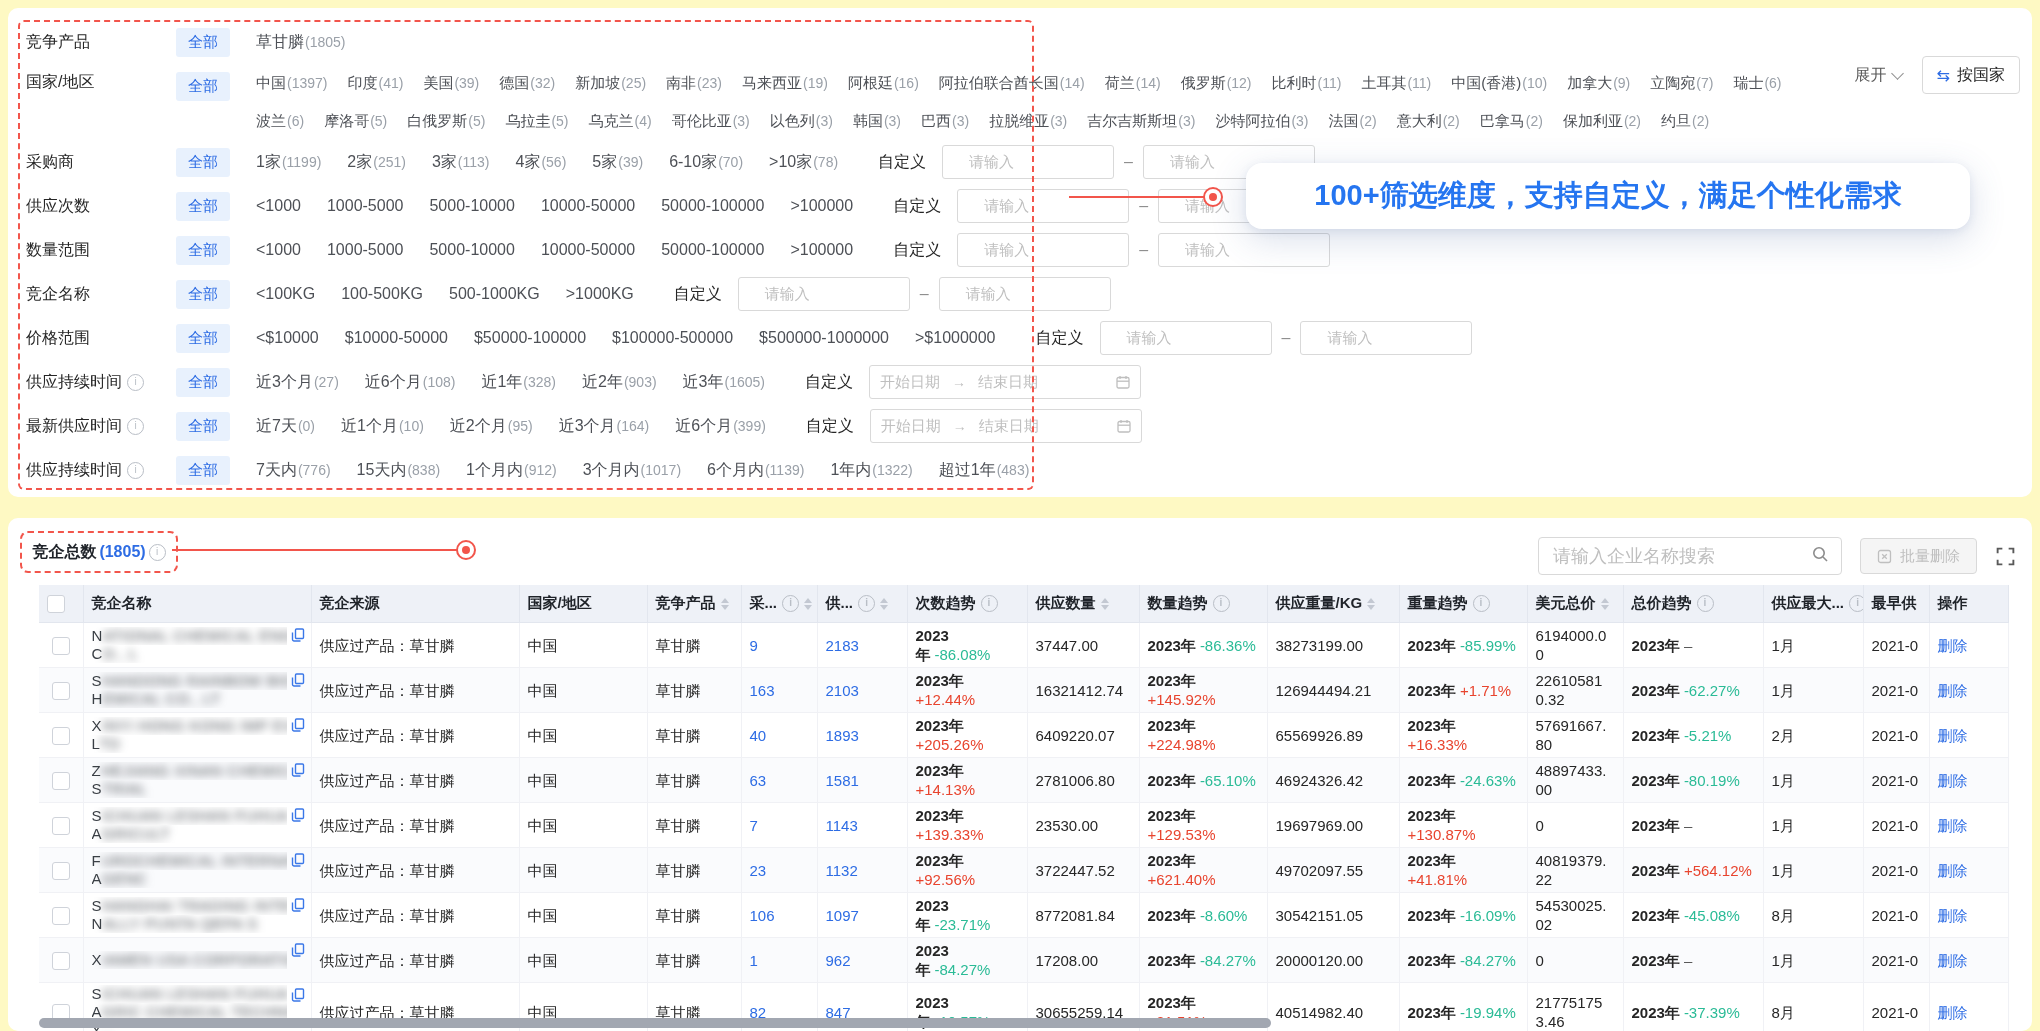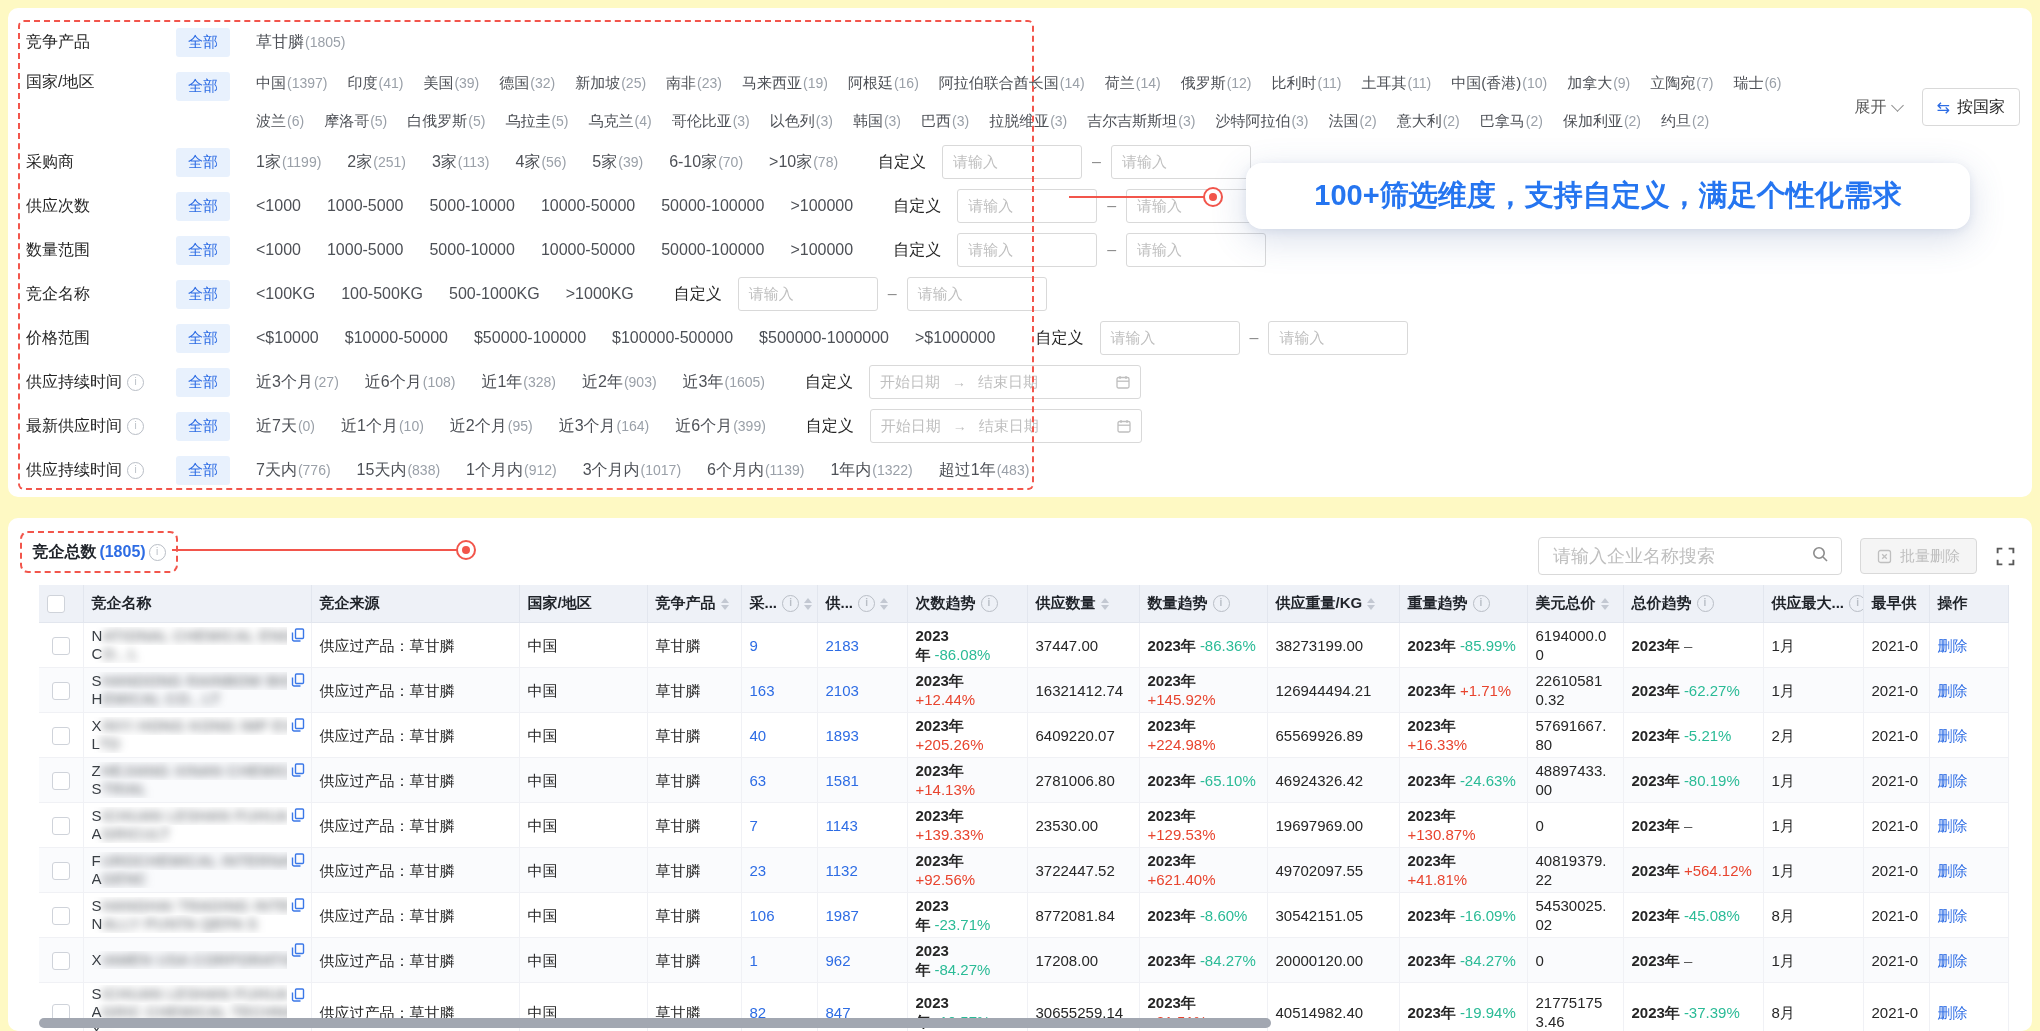--- a/index.html
+++ b/index.html
@@ -21,31 +21,31 @@
   .f-lines{display:flex;flex-direction:column;}
   .f-row-multi .f-line{height:38px;}
   .f-line{display:flex;align-items:center;height:44px;}
   .f-opt{margin-right:26px;cursor:pointer;}
   .f-on{font-size:16px;color:#4d5056;}
   .f-oc{font-size:14px;color:#9aa0a8;margin-left:1px;}
   .f-row-country .f-on{font-size:15px;}
   .f-row-country .f-opt{margin-right:20px;}
   .f-custom{font-size:16px;color:#262626;margin:0 16px 0 14px;cursor:pointer;}
   .f-input{display:inline-flex;align-items:center;width:118px;height:32px;border:1px solid #d9d9d9;
-    border-radius:3px;padding:0 10px;background:#fff;}
+    border-radius:3px;padding:0 26px;background:#fff;}
   .f-input .ph{color:#bfbfbf;font-size:15px;}
   .f-dash{color:#8c8c8c;margin:0 10px;}
   .f-date{display:inline-flex;align-items:center;gap:12px;width:250px;height:32px;border:1px solid #d9d9d9;
     border-radius:3px;padding:0 10px;background:#fff;}
   .f-date .ph{color:#bfbfbf;font-size:15px;}
   .f-date .arrow{color:#bfbfbf;font-size:14px;}
   .f-date .cal{margin-left:auto;display:inline-flex;}
   .info-ic{display:inline-block;width:15px;height:15px;line-height:14px;border:1px solid #b9bec6;border-radius:50%;
     color:#b9bec6;font-size:10px;text-align:center;font-style:normal;flex:none;}
-  .country-controls{position:absolute;top:80px;right:12px;display:flex;align-items:center;gap:20px;z-index:3;justify-content:center;}
+  .country-controls{position:absolute;top:48px;right:12px;display:flex;align-items:center;gap:20px;z-index:3;justify-content:center;}
   .expand-link{font-size:16px;color:#595959;cursor:pointer;display:inline-flex;align-items:center;gap:6px;}
   .caret-down{width:8px;height:8px;border-right:1.5px solid #8c8c8c;border-bottom:1.5px solid #8c8c8c;
     transform:rotate(45deg);margin-top:-4px;}
   .by-country{display:inline-flex;align-items:center;gap:7px;height:38px;padding:0 14px;background:#fff;
     border:1px solid #d9d9d9;border-radius:4px;font-size:16px;color:#262626;cursor:pointer;
     font-family:inherit;}
   .swap{color:#2d6ce4;font-size:16px;}
 
   
   .red-line{position:absolute;height:2px;background:#f2554b;z-index:20;}
@@ -681,21 +681,21 @@
                 <div class="name-line"><span class="npre">N</span><span class="nblur">ALLY PUNTA QEPA S</span></div>
                 <span class="copy-ic"><svg width="14" height="14" viewBox="0 0 14 14">
                     <rect x="4.5" y="1" width="8" height="9.5" rx="1" fill="none" stroke="#3a77e8" stroke-width="1.4"></rect>
                     <path d="M9.5 13H3a1.5 1.5 0 0 1-1.5-1.5V4.5" fill="none" stroke="#3a77e8" stroke-width="1.4"></path>
                   </svg></span>
               </td>
               <td>供应过产品：草甘膦</td>
               <td>中国</td>
               <td>草甘膦</td>
               <td><span class="link-num">106</span></td>
-              <td><span class="link-num">1987</span></td>
+              <td><span class="link-num">1097</span></td>
               <td><span class="trend-year">2023年</span><span class="t-down">-23.71%</span></td>
               <td class="num">8772081.84</td>
               <td><span class="trend-year">2023年</span><span class="t-down">-8.60%</span></td>
               <td class="num">30542151.05</td>
               <td><span class="trend-year">2023年</span><span class="t-down">-16.09%</span></td>
               <td class="num">54530025.02</td>
               <td><span class="trend-year">2023年</span><span class="t-down">-45.08%</span></td>
               <td>8月</td>
               <td class="clip">2021-0</td>
               <td class="action-cell"><span class="del-link">删除</span></td>

